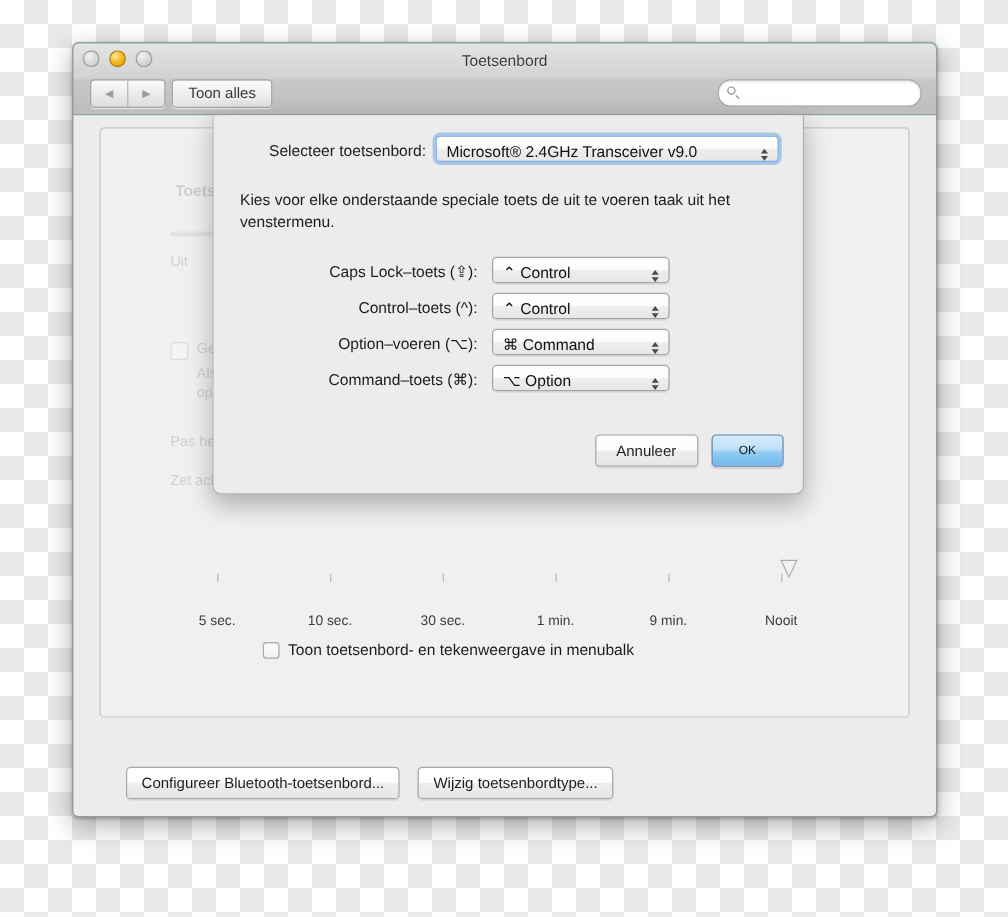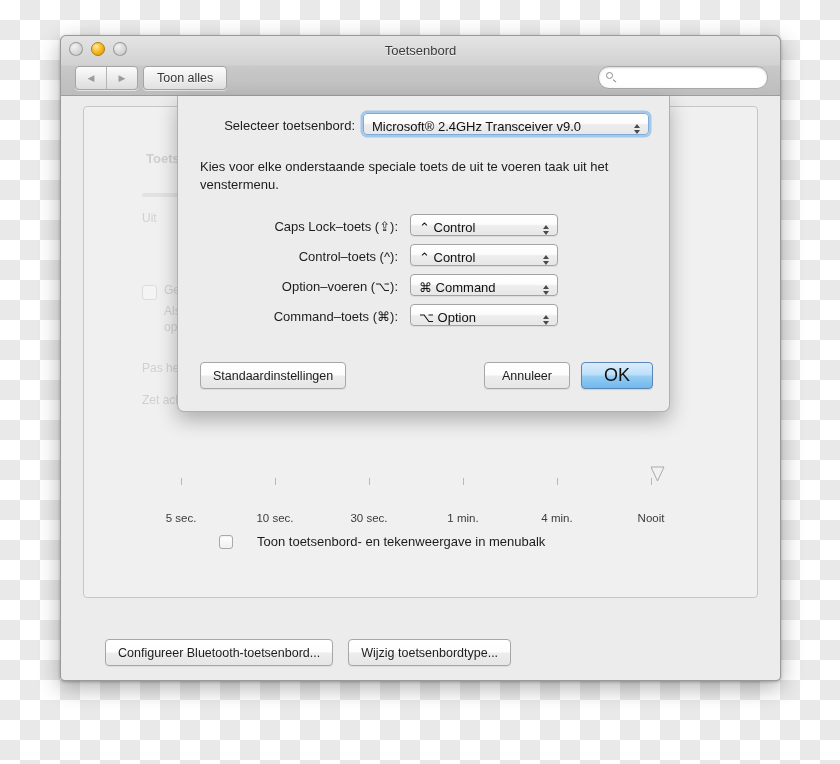--- a/index.html
+++ b/index.html
@@ -179,21 +179,21 @@
   .slider-thumb {
     position: absolute;
     left: 469px; top: -12px;
     width: 15px; height: 17px;
   }
   .slider-thumb svg { display: block; }
 
   
   .cbrow {
     position: absolute; left: 158px; top: 438px;
-    display: flex; align-items: center; gap: 24px;
+    display: flex; align-items: center; gap: 7px;
   }
   .checkbox {
     width: 14px; height: 14px;
     border: 1px solid #a9a9a9; border-radius: 3px;
     background: linear-gradient(to bottom, #ffffff, #f0f0f0);
     box-shadow: inset 0 1px 1px rgba(0,0,0,0.06);
     box-sizing: border-box;
   }
   .cbrow .lbl { font-size: 13px; color: #1c1c1c; }
 
@@ -274,21 +274,21 @@
   }
 
   .sheet-btnrow-left { position: absolute; left: 22px; top: 266px; }
   .sheet-btnrow-right {
     position: absolute; right: 16px; top: 266px;
     display: flex; gap: 11px; align-items: flex-end;
   }
   .defaultbtn {
     height: 25px; padding: 0 22px;
     display: flex; align-items: center; justify-content: center;
-    font-size: 18px; color: #111;
+    font-size: 10px; color: #111;
     border: 1px solid #5d87b5;
     border-radius: 4px;
     background: linear-gradient(to bottom, #d7ecfb 0%, #bfe0f8 45%, #93ccf4 55%, #72b8ec 100%);
     box-shadow: 0 1px 1px rgba(0,0,0,0.12);
     white-space: nowrap;
   }
 </style>
 </head>
 <body>
 
@@ -345,21 +345,21 @@
       <div class="tick" style="left:94px;"></div>
       <div class="tick" style="left:188px;"></div>
       <div class="tick" style="left:282px;"></div>
       <div class="tick" style="left:376px;"></div>
       <div class="tick" style="left:470px;"></div>
 
       <div class="tlabel" style="left:0px;">5 sec.</div>
       <div class="tlabel" style="left:94px;">10 sec.</div>
       <div class="tlabel" style="left:188px;">30 sec.</div>
       <div class="tlabel" style="left:282px;">1 min.</div>
-      <div class="tlabel" style="left:376px;">4 min.</div>
+      <div class="tlabel" style="left:376px;">9 min.</div>
       <div class="tlabel" style="left:470px;">Nooit</div>
 
       <div class="slider-thumb">
         <svg width="15" height="17" viewBox="0 0 15 17">
           <path d="M1 1 H14 L7.5 15 Z" fill="#f2f2f2" stroke="#aaaaaa" stroke-width="1"></path>
         </svg>
       </div>
     </div>
 
     <div class="cbrow">
@@ -415,23 +415,20 @@
 
         <div class="row-label" style="left:30px; top:213px; width:190px;">Command–toets (⌘):</div>
         <div class="popup" style="left:232px; top:208px; width:148px;">
           <span class="ptext">⌥ Option</span>
           <span class="arrows">
               <i class="up"></i>
               <i class="dn"></i>
             </span>
         </div>
 
-        <div class="sheet-btnrow-left">
-          <div class="pushbtn">Standaardinstellingen</div>
-        </div>
         <div class="sheet-btnrow-right">
           <div class="pushbtn" style="padding:0 17px;">Annuleer</div>
           <div class="defaultbtn">OK</div>
         </div>
 
       </div>
     </div>
 
   </div>
 </div>

